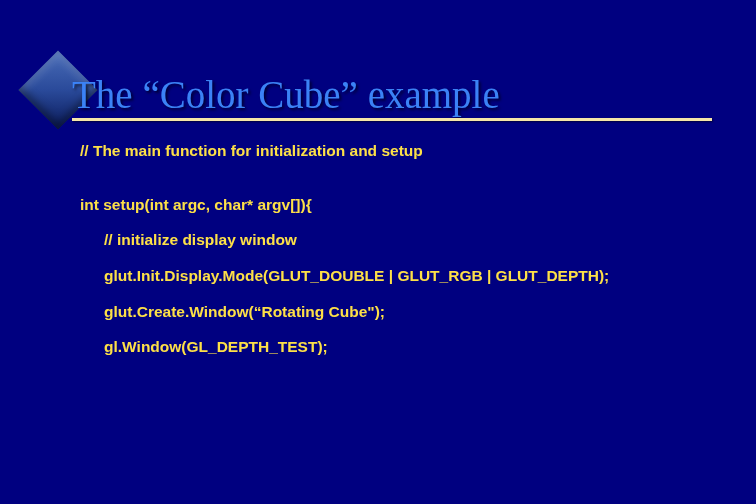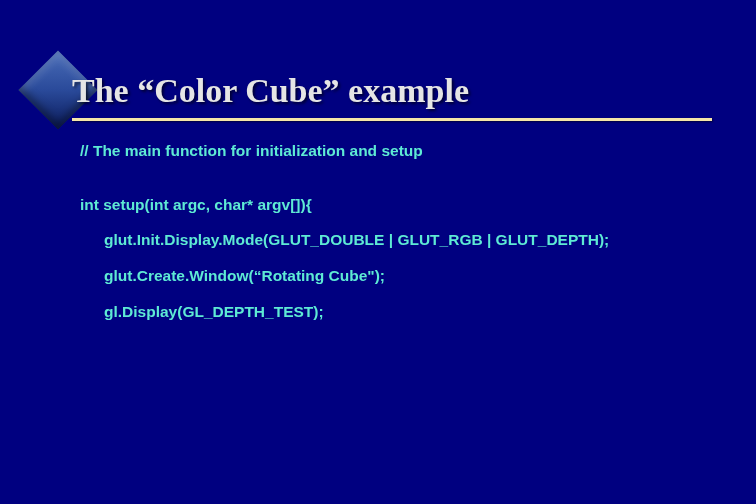--- a/index.html
+++ b/index.html
@@ -18,55 +18,56 @@
     width: 56px;
     height: 56px;
     transform: rotate(45deg);
     background: linear-gradient(135deg, #4a6db8 0%, #2a4a9a 50%, #0a1a5a 100%);
     box-shadow: inset -4px -4px 8px rgba(0,0,0,0.4), inset 4px 4px 8px rgba(255,255,255,0.15);
   }
   .title {
     position: absolute;
     left: 72px;
     top: 72px;
-    color: #e5e5e5;
-    font-size: 34px;
-    font-weight: bold;
+    color: #3b82f6;
+    font-size: 39px;
+    font-weight: normal;
     font-family: "Times New Roman", Times, serif;
     text-shadow: 2px 2px 3px rgba(0,0,0,0.6);
   }
   .title-underline {
     position: absolute;
     left: 72px;
     top: 118px;
     width: 640px;
     height: 3px;
     background: #f5e6a8;
     box-shadow: 1px 1px 2px rgba(0,0,0,0.5);
   }
   .content {
     position: absolute;
     left: 80px;
     top: 140px;
-    color: #5eead4;
+    color: #fde047;
     font-weight: bold;
     font-size: 15.5px;
     line-height: 1.4;
   }
   .line { margin-bottom: 14px; }
   .gap { height: 18px; }
   .indent { padding-left: 24px; }
 </style>
 </head>
 <body>
 
 <div class="bullet-diamond"></div>
 <div class="title">The “Color Cube” example</div>
 <div class="title-underline"></div>
 
 <div class="content">
   <div class="line">// The main function for initialization and setup</div>
   <div class="gap"></div>
   <div class="line">int setup(int argc, char* argv[]){</div>
+  <div class="line indent">// initialize display window</div>
   <div class="line indent">glut.Init.Display.Mode(GLUT_DOUBLE | GLUT_RGB | GLUT_DEPTH);</div>
   <div class="line indent">glut.Create.Window(“Rotating Cube");</div>
-  <div class="line indent">gl.Display(GL_DEPTH_TEST);</div>
+  <div class="line indent">gl.Window(GL_DEPTH_TEST);</div>
 </div>
 
 </body></html>

